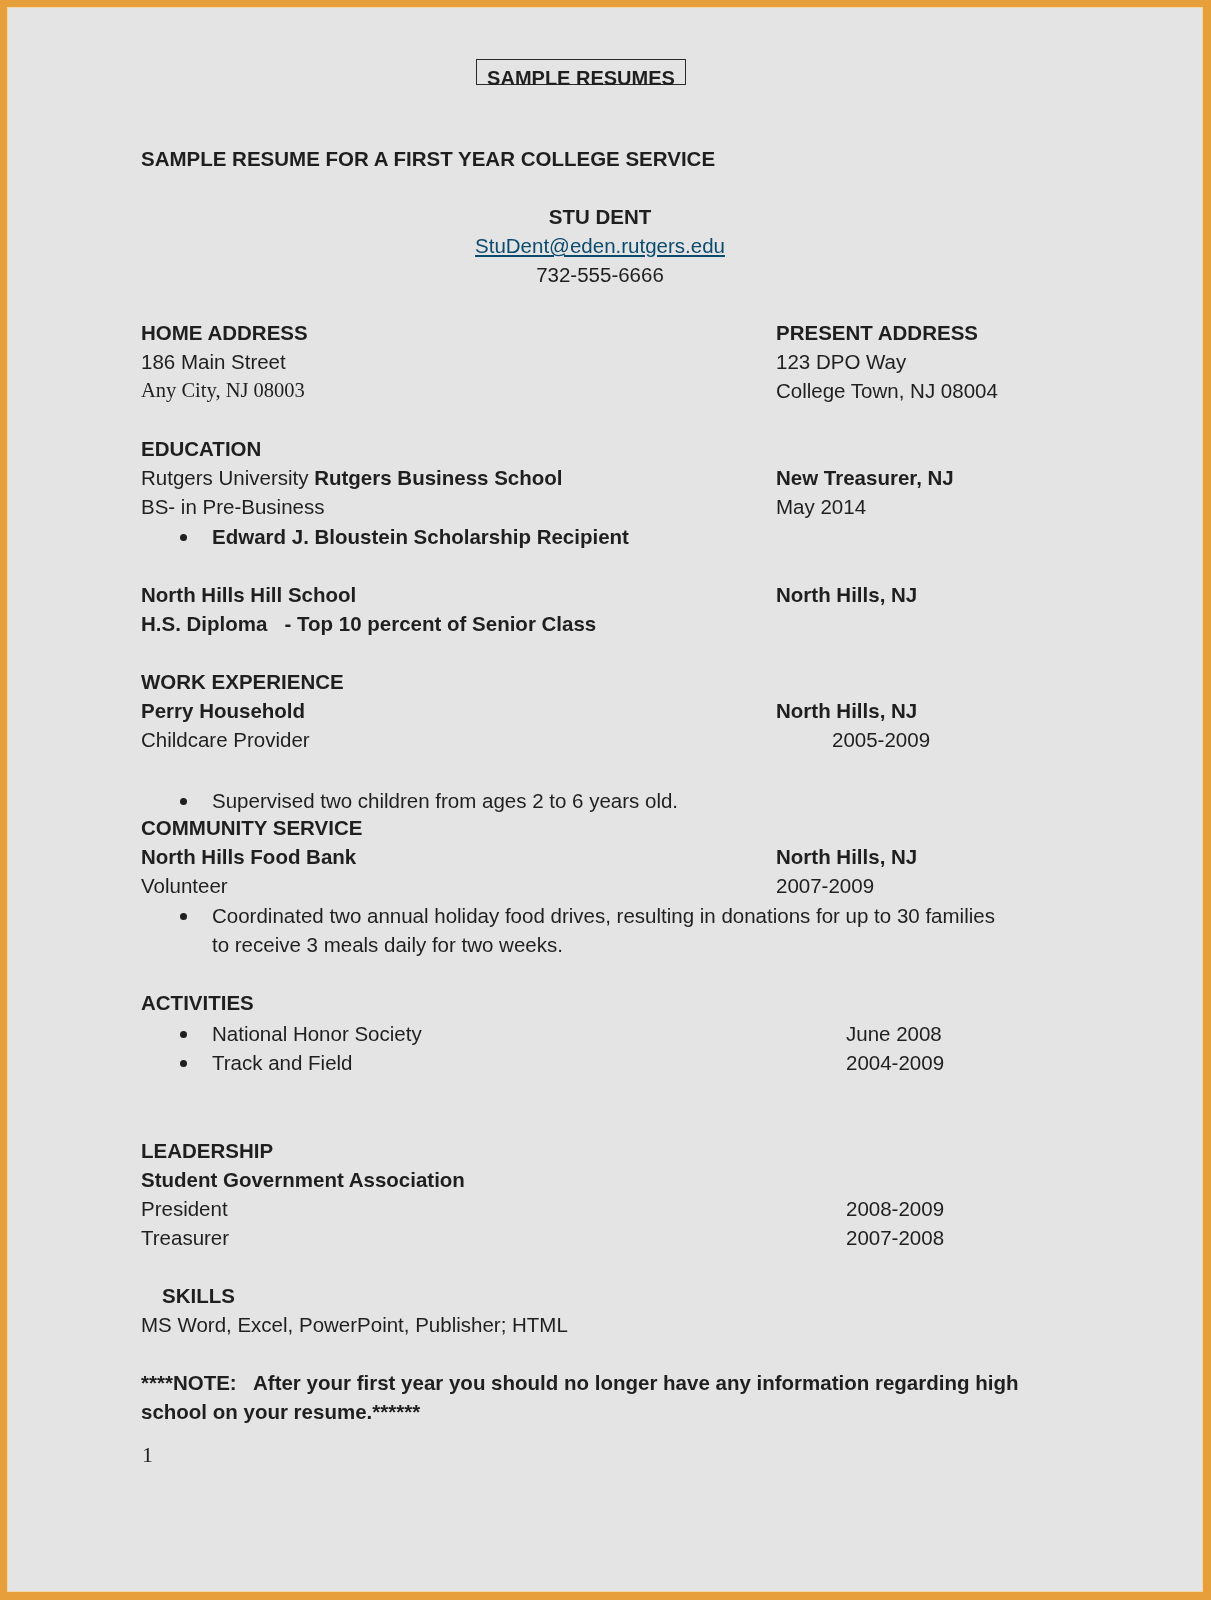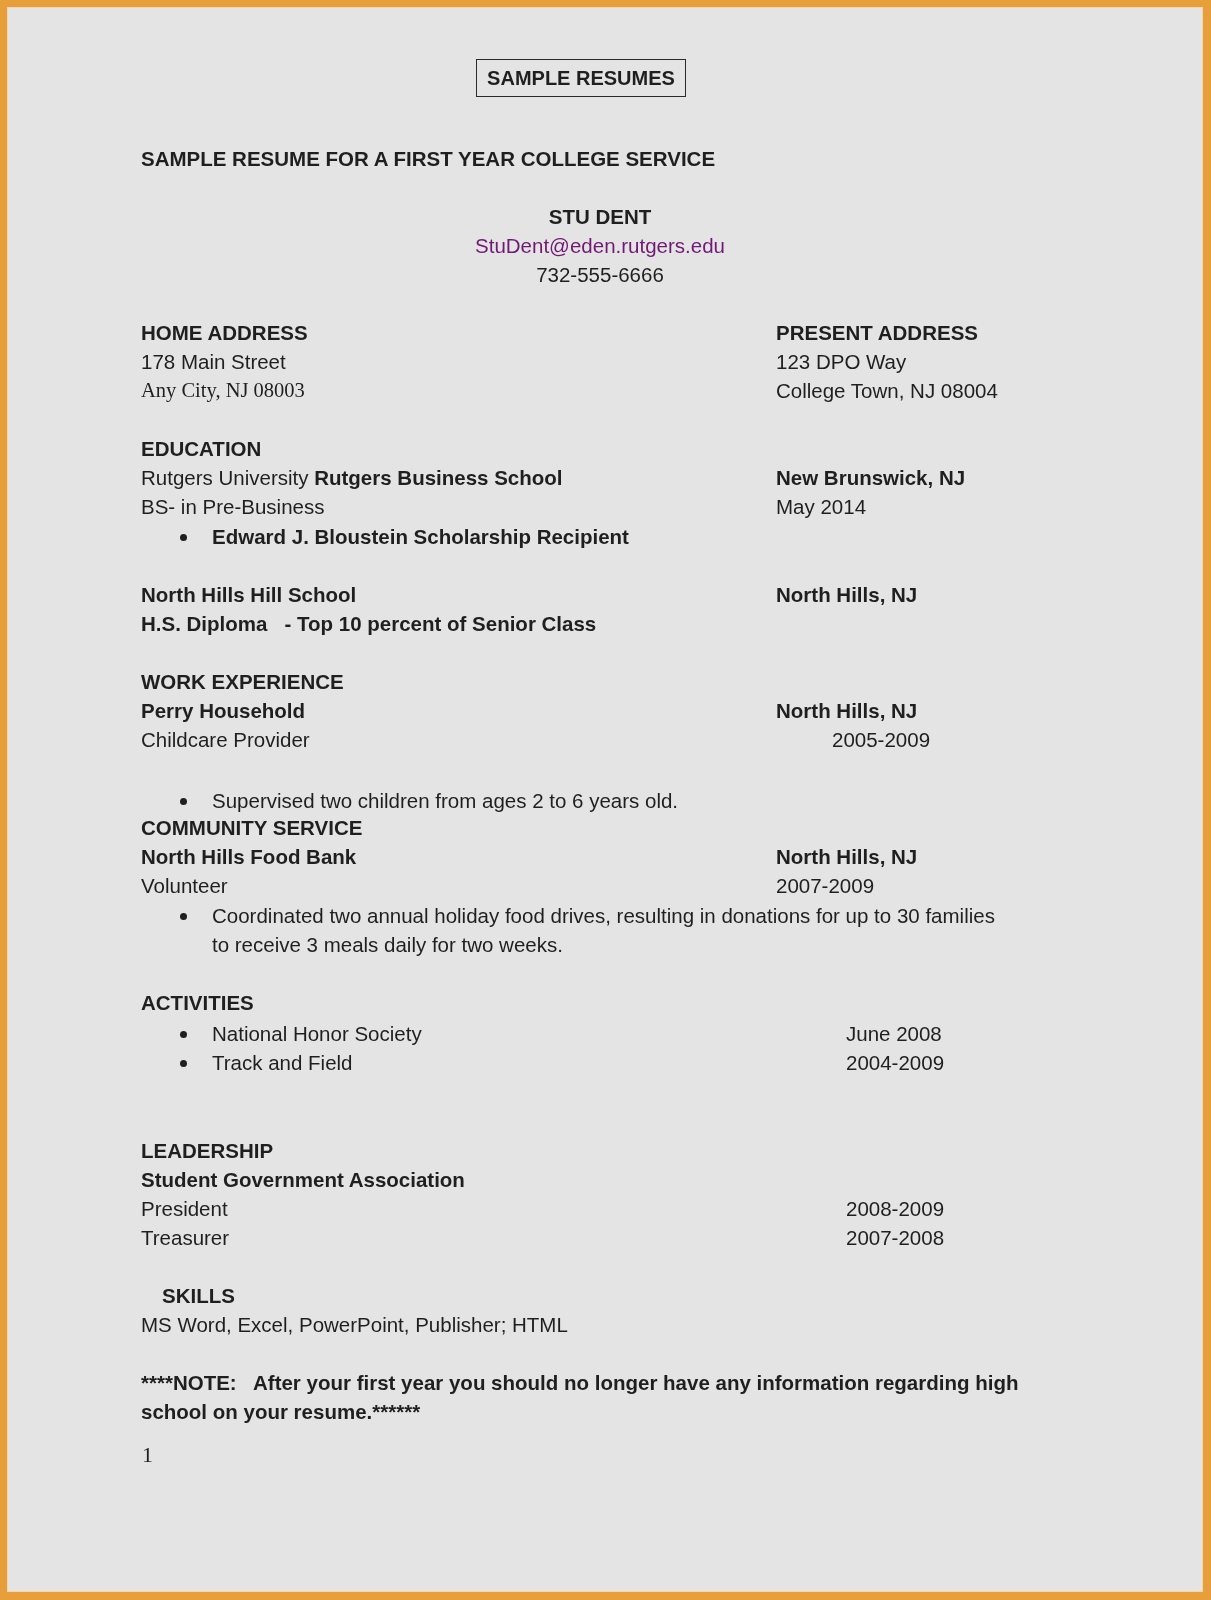--- a/index.html
+++ b/index.html
@@ -15,28 +15,28 @@
     position: absolute;
     left: 7px; top: 7px; right: 8px; bottom: 8px;
     background: #e4e4e4;
     box-shadow: inset 0 0 0 1px #f3d7a8;
   }
   .abs { position: absolute; white-space: nowrap; }
   .t { font-size: 20.5px; line-height: 29px; }
   .b { font-weight: bold; }
   .title-box {
     position: absolute;
-    left: 476px; top: 59px; width: 210px; height: 38px;
+    left: 476px; top: 59px; width: 210px; height: 26px;
     border: 1.5px solid #2a2a2a;
     box-sizing: border-box;
     text-align: center;
     font-weight: bold; font-size: 20px; line-height: 36px;
   }
   .center { text-align: center; width: 400px; left: 400px; }
-  .link { color: #701a75; }
+  .link { color: #0c4a6e; text-decoration: underline; }
   .bullet::before {
     content: "";
     position: absolute;
     left: -32px; top: 12px;
     width: 7px; height: 7px; border-radius: 50%;
     background: #1f1f1f;
   }
   .pagenum { font-family: "Liberation Serif", serif; font-size: 22px; }
 </style>
 </head>
@@ -46,31 +46,31 @@
 
 <div class="title-box">SAMPLE RESUMES</div>
 
 <div class="abs t b" style="left:141px; top:144px;">SAMPLE RESUME FOR A FIRST YEAR COLLEGE SERVICE</div>
 
 <div class="abs t b center" style="top:202px;">STU DENT</div>
 <div class="abs t center" style="top:231px;"><span class="link">StuDent@eden.rutgers.edu</span></div>
 <div class="abs t center" style="top:260px;">732-555-6666</div>
 
 <div class="abs t b" style="left:141px; top:318px;">HOME ADDRESS</div>
-<div class="abs t" style="left:141px; top:347px;">178 Main Street</div>
+<div class="abs t" style="left:141px; top:347px;">186 Main Street</div>
 <div class="abs t" style="left:141px; top:376px;font-family:Liberation Serif, serif;">Any City, NJ  08003</div>
 <div class="abs t b" style="left:776px; top:318px;">PRESENT ADDRESS</div>
 <div class="abs t" style="left:776px; top:347px;">123 DPO Way</div>
 <div class="abs t" style="left:776px; top:376px;">College Town, NJ 08004</div>
 
 <div class="abs t b" style="left:141px; top:434px;">EDUCATION</div>
 <div class="abs t" style="left:141px; top:463px;">
   <span>Rutgers University </span><span class="b">Rutgers Business School</span>
 </div>
-<div class="abs t b" style="left:776px; top:463px;">New Brunswick, NJ</div>
+<div class="abs t b" style="left:776px; top:463px;">New Treasurer, NJ</div>
 <div class="abs t" style="left:141px; top:492px;">BS- in Pre-Business</div>
 <div class="abs t" style="left:776px; top:492px;">May 2014</div>
 <div class="abs t b bullet" style="left:212px; top:522px;">Edward J. Bloustein Scholarship Recipient</div>
 
 <div class="abs t b" style="left:141px; top:580px;">North Hills Hill School</div>
 <div class="abs t b" style="left:776px; top:580px;">North Hills, NJ</div>
 <div class="abs t b" style="left:141px; top:609px; white-space:pre;">H.S. Diploma   - Top 10 percent of Senior Class</div>
 
 <div class="abs t b" style="left:141px; top:667px;">WORK EXPERIENCE</div>
 <div class="abs t b" style="left:141px; top:696px;">Perry Household</div>

